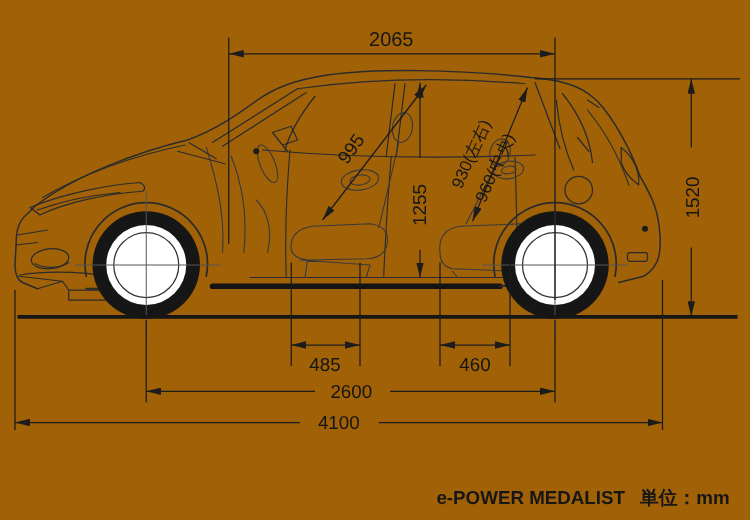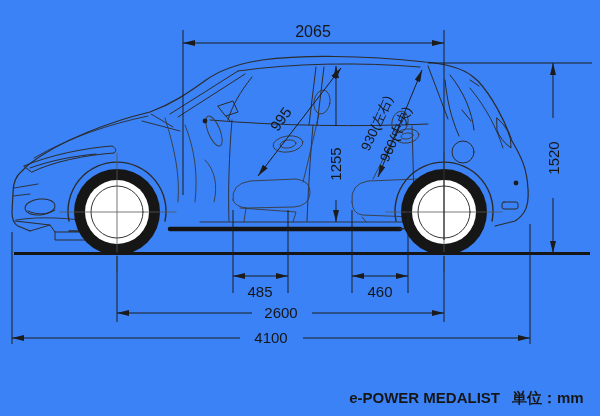--- a/index.html
+++ b/index.html
@@ -1,17 +1,17 @@
 <!DOCTYPE html>
 <html><head>
 <meta charset="utf-8">
 <style>
   html,body{margin:0;padding:0;background:#fff;}
   .stage{
-    position:relative;width:600px;height:416px;background:#3b82f6;
+    position:relative;width:600px;height:416px;background:#a16207;
     font-family:"Liberation Sans","DejaVu Sans",sans-serif;overflow:hidden;
   }
   svg{display:block}
   text{fill:#161616;font-family:"Liberation Sans","DejaVu Sans",sans-serif;}
   .dimtxt{font-size:15px;}
   .dimtxt-lg{font-size:16px;}
   .dimtxt-sm{font-size:13.5px;}
   .footer-txt{font-size:15px;font-weight:bold;}
 </style>
 </head>

